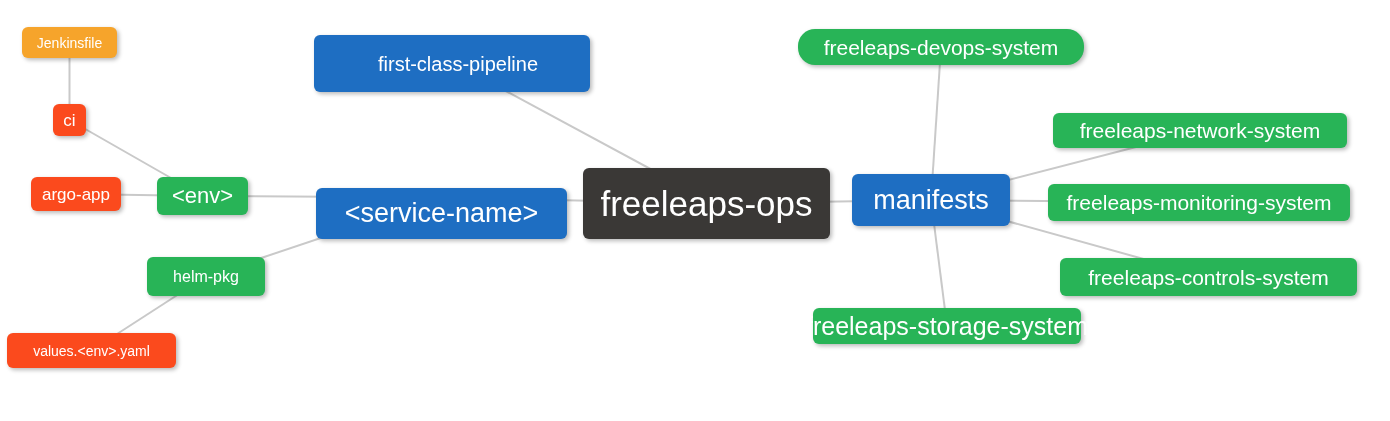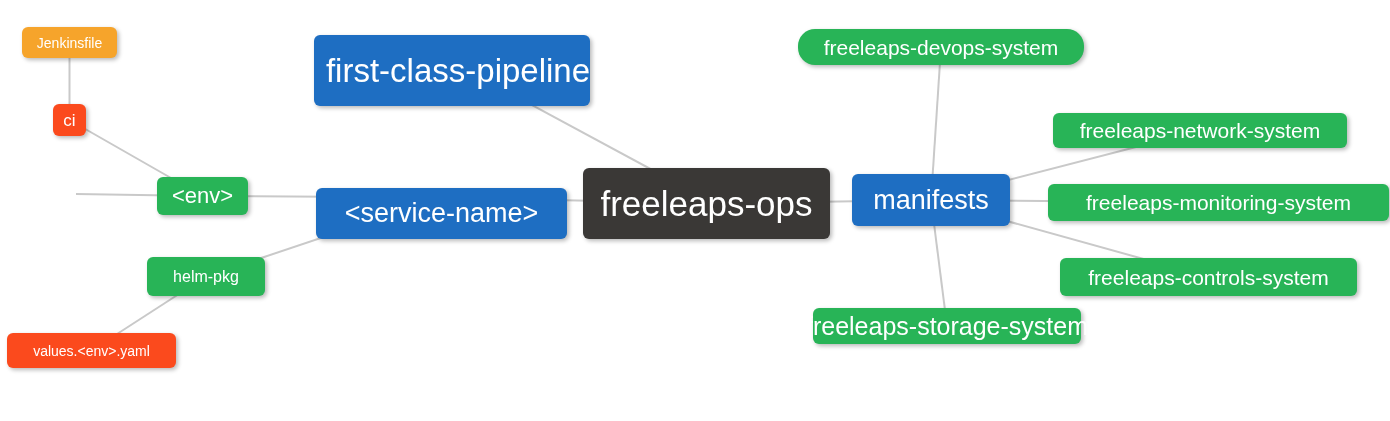--- a/index.html
+++ b/index.html
@@ -41,27 +41,27 @@
   .level3 { background: var(--c-level3, #fb4a1d); }
   .level4 { background: var(--c-level4, #f6a42b); }
 
   
   #n-jenkinsfile          { left:  22px; top:  27px; width:  95px; height: 31px; font-size: 14px; }
   #n-ci                   { left:  53px; top: 104px; width:  33px; height: 32px; font-size: 17px; }
   #n-argo-app             { left:  31px; top: 177px; width:  90px; height: 34px; font-size: 17px; }
   #n-env                  { left: 157px; top: 177px; width:  91px; height: 38px; font-size: 22px; }
   #n-helm-pkg             { left: 147px; top: 257px; width: 118px; height: 39px; font-size: 16px; }
   #n-values-env-yaml      { left:   7px; top: 333px; width: 169px; height: 35px; font-size: 14px; }
-  #n-first-class-pipeline { left: 314px; top:  35px; width: 276px; height: 71px; font-size: 33px; padding-left: 12px; }
+  #n-first-class-pipeline { left: 314px; top:  35px; width: 276px; height: 57px; font-size: 20px; padding-left: 12px; }
   #n-service-name         { left: 316px; top: 188px; width: 251px; height: 51px; font-size: 27px; }
   #n-freeleaps-ops        { left: 583px; top: 168px; width: 247px; height: 71px; font-size: 35px; }
   #n-manifests            { left: 852px; top: 174px; width: 158px; height: 52px; font-size: 27px; text-align: center; }
   #n-devops-system        { left: 798px; top:  29px; width: 286px; height: 36px; font-size: 21px; border-radius: 17px; }
   #n-network-system       { left:1053px; top: 113px; width: 294px; height: 35px; font-size: 21px; }
-  #n-monitoring-system    { left:1048px; top: 184px; width: 341px; height: 37px; font-size: 21px; }
+  #n-monitoring-system    { left:1048px; top: 184px; width: 302px; height: 37px; font-size: 21px; }
   #n-controls-system      { left:1060px; top: 258px; width: 297px; height: 38px; font-size: 21px; }
   #n-storage-system       { left: 813px; top: 308px; width: 268px; height: 36px; font-size: 25px; }
 </style>
 </head>
 <body>
 
 <div class="canvas">
 
   <svg class="edge-layer" width="1390" height="421">
       <line x1="69.5" y1="42.5" x2="69.5" y2="120" stroke="#c9c9c9" stroke-width="2"></line>
@@ -75,20 +75,21 @@
       <line x1="714.5" y1="203.5" x2="931" y2="200" stroke="#c9c9c9" stroke-width="2"></line>
       <line x1="931" y1="200" x2="941" y2="47" stroke="#c9c9c9" stroke-width="2"></line>
       <line x1="931" y1="200" x2="1200" y2="130.5" stroke="#c9c9c9" stroke-width="2"></line>
       <line x1="931" y1="200" x2="1210.5" y2="202.5" stroke="#c9c9c9" stroke-width="2"></line>
       <line x1="931" y1="200" x2="1208.5" y2="277" stroke="#c9c9c9" stroke-width="2"></line>
       <line x1="931" y1="200" x2="947" y2="326" stroke="#c9c9c9" stroke-width="2"></line>
     </svg>
 
   <div class="node level4" id="n-jenkinsfile">Jenkinsfile</div>
   <div class="node level3" id="n-ci">ci</div>
+  <div class="node level3" id="n-argo-app">argo-app</div>
   <div class="node level2" id="n-env">&lt;env&gt;</div>
   <div class="node level2" id="n-helm-pkg">helm-pkg</div>
   <div class="node level3" id="n-values-env-yaml">values.&lt;env&gt;.yaml</div>
   <div class="node level1" id="n-first-class-pipeline">first-class-pipeline</div>
   <div class="node level1" id="n-service-name">&lt;service-name&gt;</div>
   <div class="node root" id="n-freeleaps-ops">freeleaps-ops</div>
   <div class="node level1" id="n-manifests">manifests</div>
   <div class="node level2" id="n-devops-system">freeleaps-devops-system</div>
   <div class="node level2" id="n-network-system">freeleaps-network-system</div>
   <div class="node level2" id="n-monitoring-system">freeleaps-monitoring-system</div>

